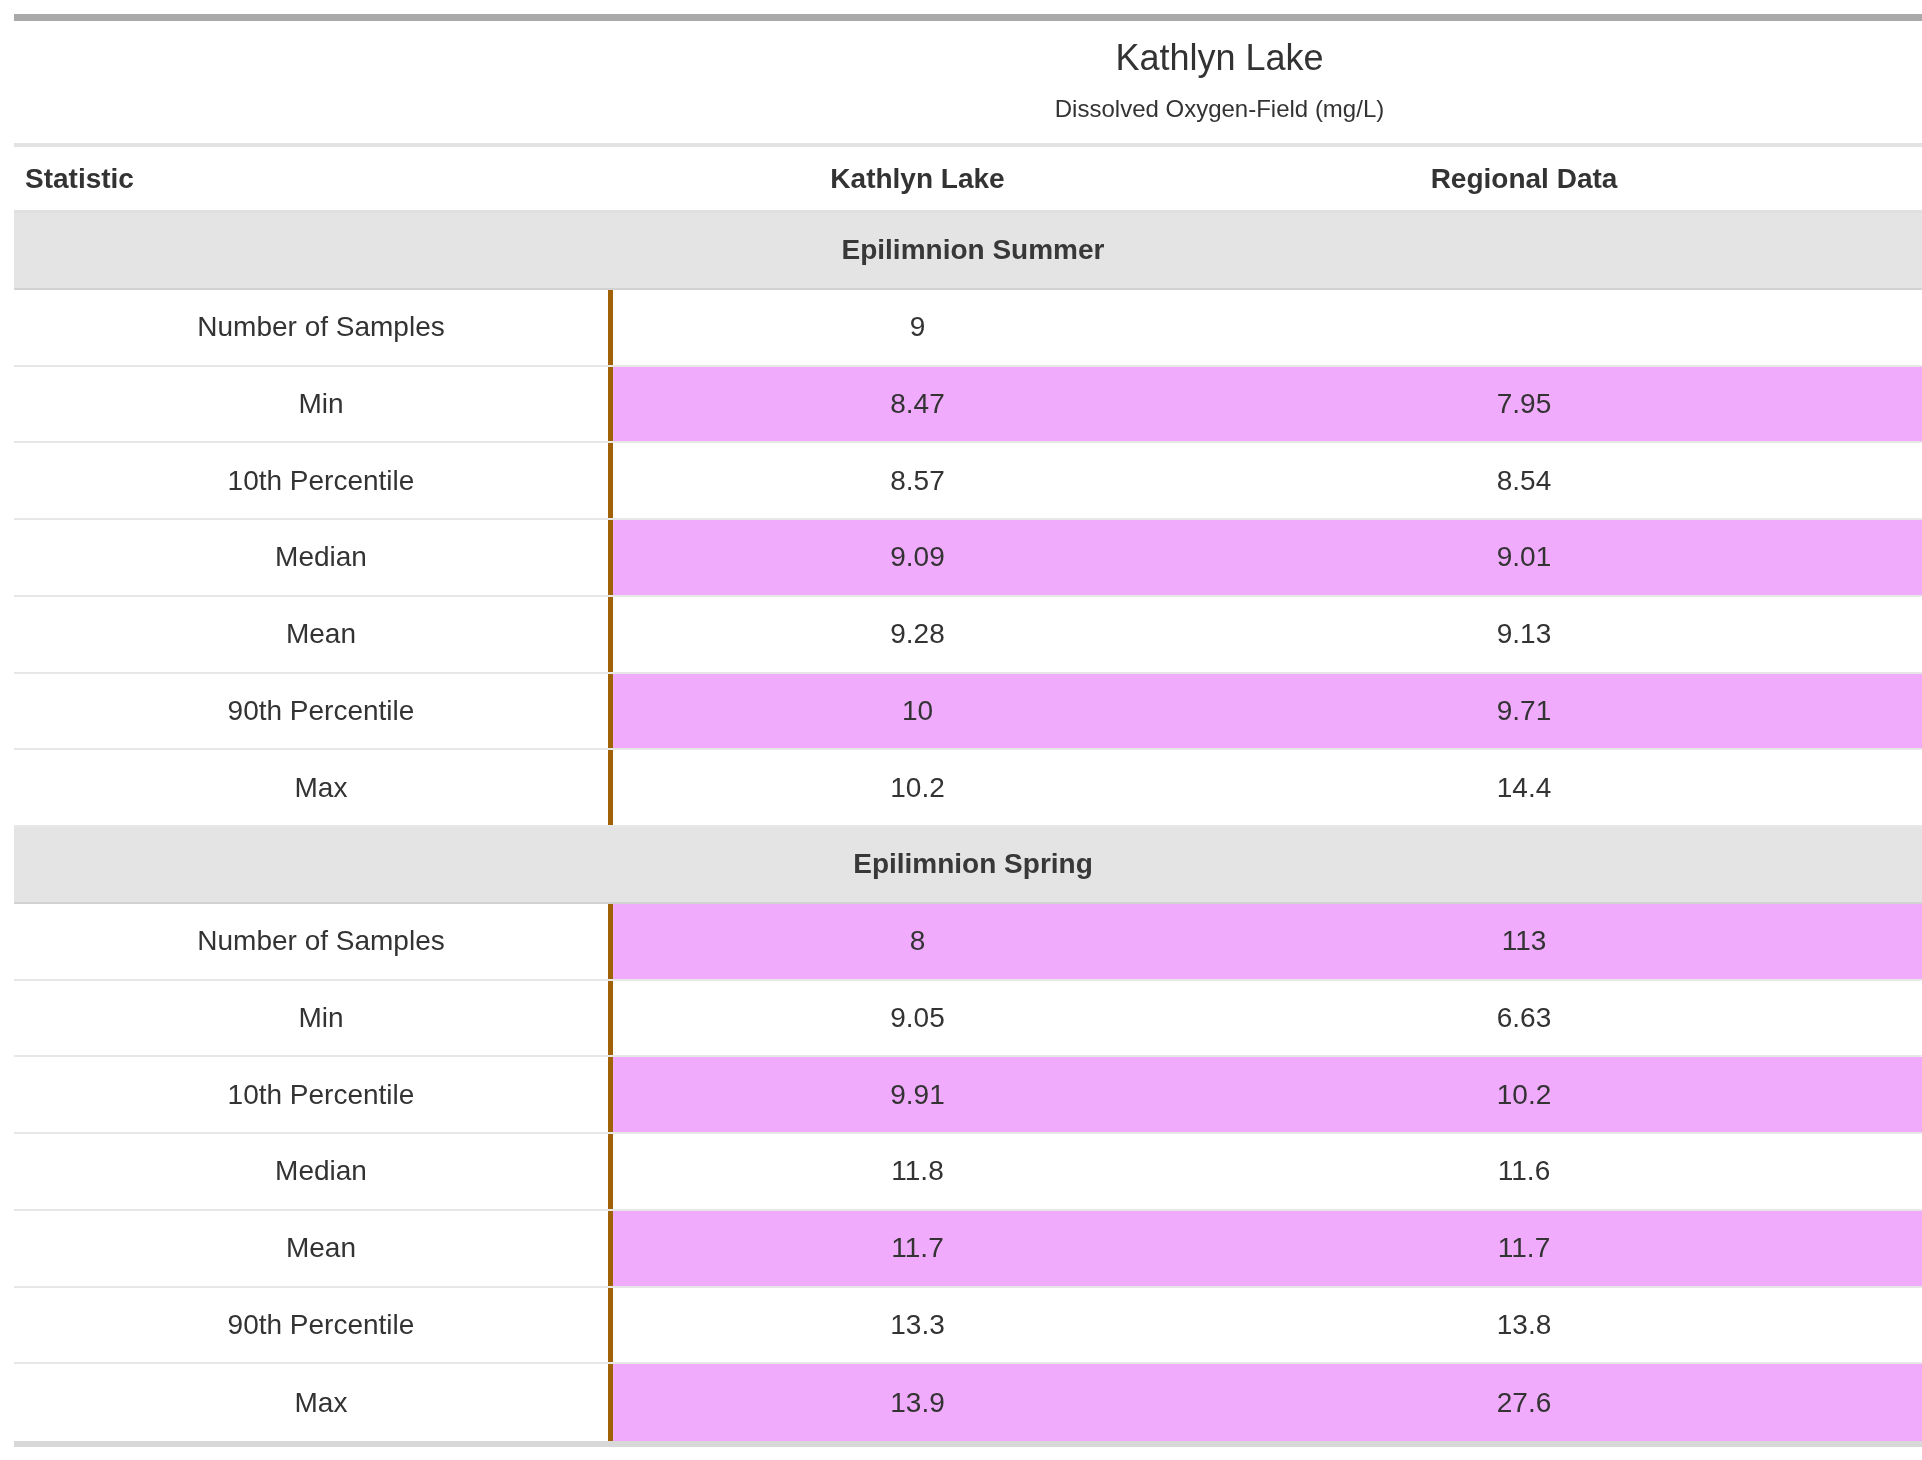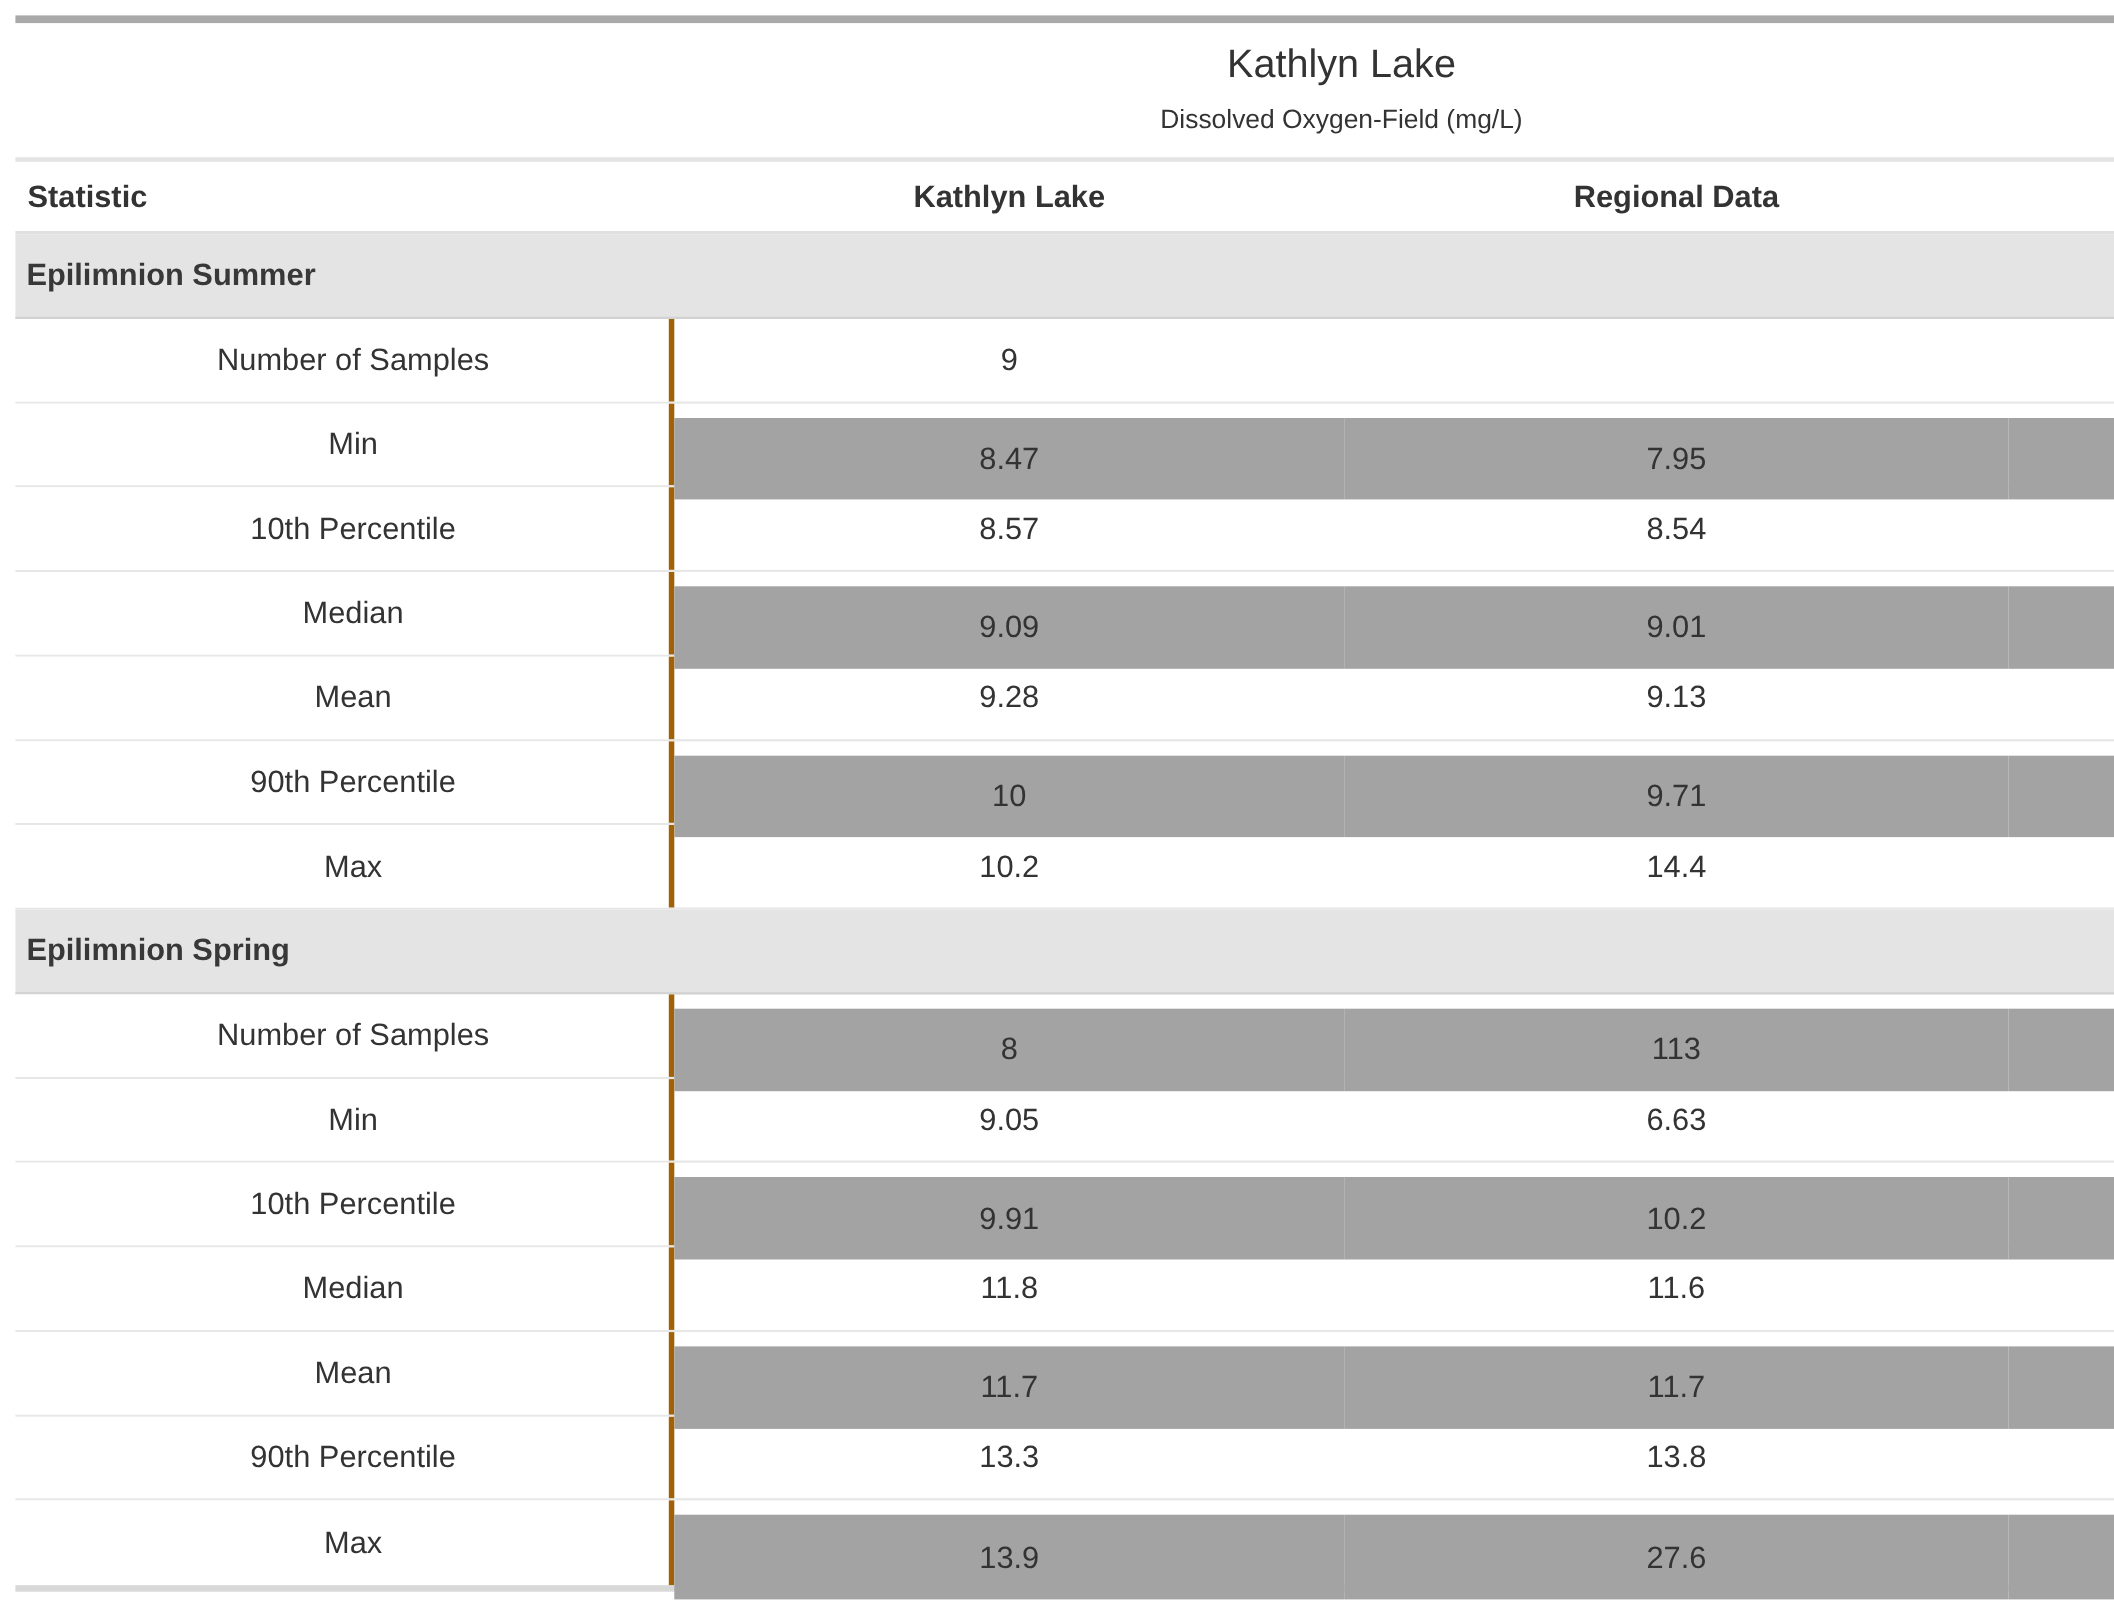--- a/index.html
+++ b/index.html
@@ -37,41 +37,41 @@
   }
   .hstat { padding-left: 11px; }
   .hval  { text-align: center; }
 
   .row.section {
     display: block; height: 76.75px; box-sizing: border-box;
     background: #e4e4e4; border-bottom: 2px solid #d2d2d2;
   }
   .section-label {
     font-weight: bold; font-size: 28px; line-height: 74px;
-    padding-left: 10px; color: #383838;
+    padding-left: 10px; color: #383838; text-align: center;
   }
 
   .row.data {
     height: 76.75px; box-sizing: border-box;
     border-bottom: 2px solid #e7e7e7;
     font-size: 28px;
   }
   .row.data.last { border-bottom: none; }
   .row.data > .cell {
     display: flex; align-items: center; height: 100%;
     box-sizing: border-box;
   }
   .cell.stat {
     justify-content: center; padding-left: 20px;
     border-right: 5px solid #a16207;
     background: #ffffff;
   }
   .cell.val { justify-content: center; }
   .row.data.striped .cell.val,
-  .row.data.striped .cell.pad { background: #a3a3a3; margin-top: 13px; }
+  .row.data.striped .cell.pad { background: #f0abfc; }
 
   .bottombar { height: 6px; background: #d8d8d8; }
 </style>
 </head>
 <body>
 
 <div class="container">
 
   <div class="topbar"></div>
 

